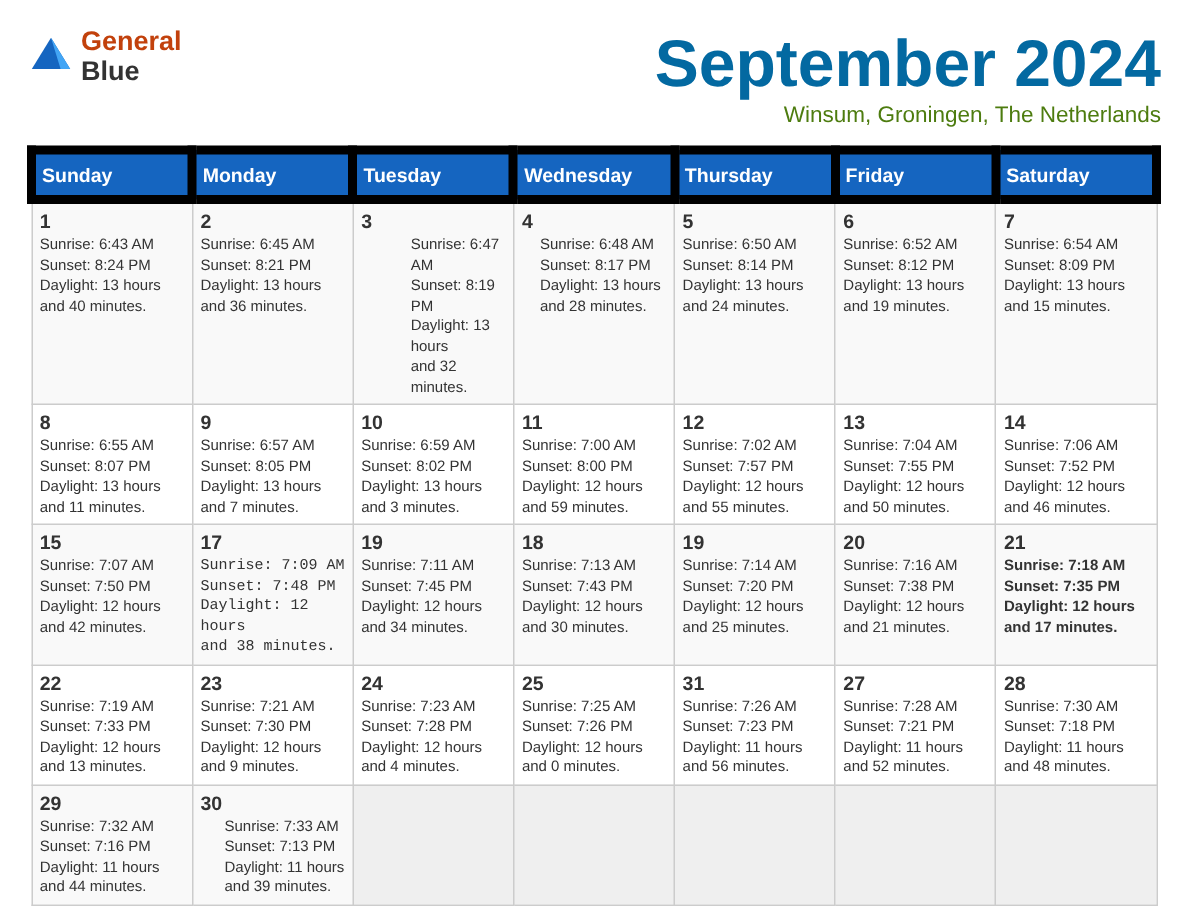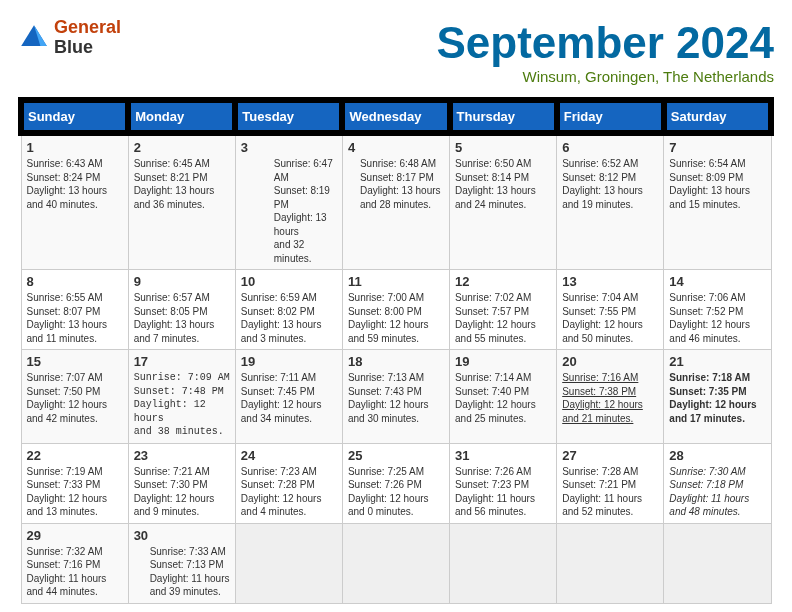--- a/index.html
+++ b/index.html
@@ -249,27 +249,27 @@
           <td>
             <span class="day-num">18</span>
             <div class="cell-content" style="white-space: pre-line;">Sunrise: 7:13 AM
 Sunset: 7:43 PM
 Daylight: 12 hours
 and 30 minutes.</div>
           </td>
           <td>
             <span class="day-num">19</span>
             <div class="cell-content" style="white-space: pre-line;">Sunrise: 7:14 AM
-Sunset: 7:40 PM
+Sunset: 7:20 PM
 Daylight: 12 hours
 and 25 minutes.</div>
           </td>
           <td>
             <span class="day-num">20</span>
-            <div class="cell-content" style="white-space: pre-line; text-decoration: underline;">Sunrise: 7:16 AM
+            <div class="cell-content" style="white-space: pre-line;">Sunrise: 7:16 AM
 Sunset: 7:38 PM
 Daylight: 12 hours
 and 21 minutes.</div>
           </td>
           <td>
             <span class="day-num">21</span>
             <div class="cell-content" style="white-space: pre-line; font-weight: bold;">Sunrise: 7:18 AM
 Sunset: 7:35 PM
 Daylight: 12 hours
 and 17 minutes.</div>
@@ -313,21 +313,21 @@
           </td>
           <td>
             <span class="day-num">27</span>
             <div class="cell-content" style="white-space: pre-line;">Sunrise: 7:28 AM
 Sunset: 7:21 PM
 Daylight: 11 hours
 and 52 minutes.</div>
           </td>
           <td>
             <span class="day-num">28</span>
-            <div class="cell-content" style="white-space: pre-line; font-style: italic;">Sunrise: 7:30 AM
+            <div class="cell-content" style="white-space: pre-line;">Sunrise: 7:30 AM
 Sunset: 7:18 PM
 Daylight: 11 hours
 and 48 minutes.</div>
           </td>
         </tr>
         <tr>
           <td>
             <span class="day-num">29</span>
             <div class="cell-content" style="white-space: pre-line;">Sunrise: 7:32 AM
 Sunset: 7:16 PM

